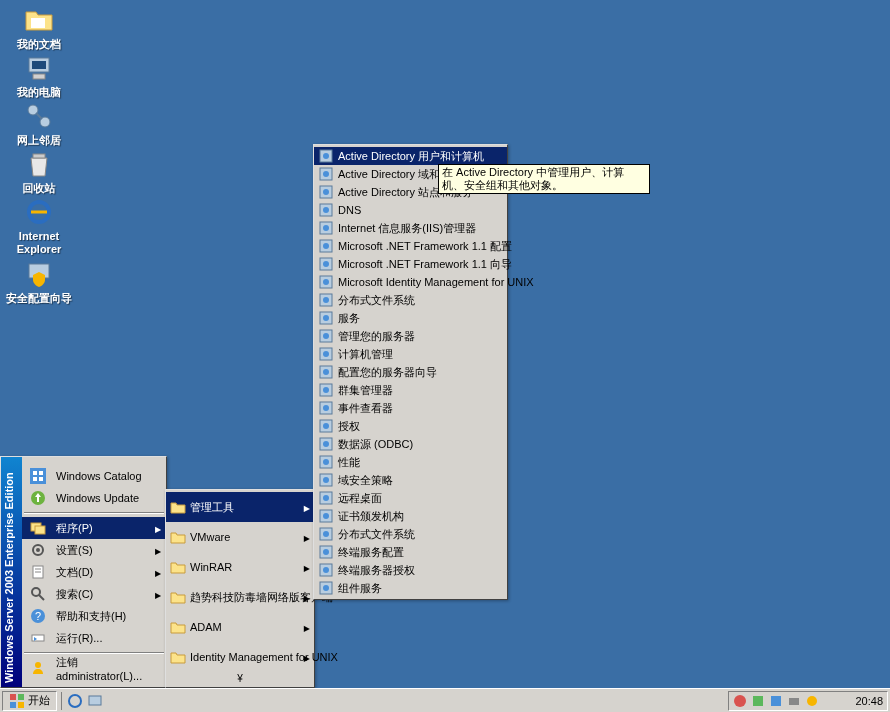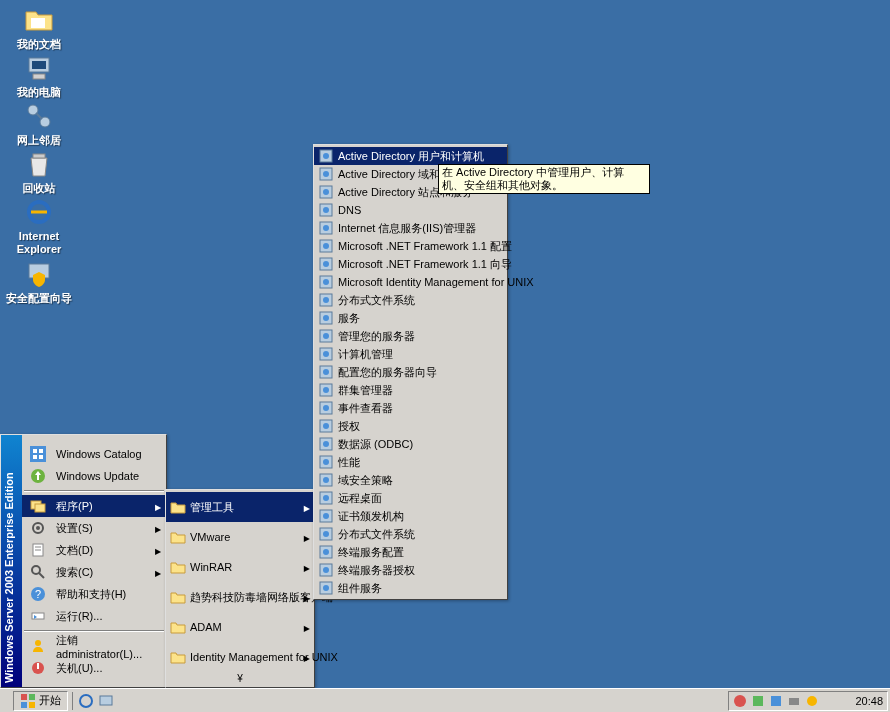--- a/index.html
+++ b/index.html
@@ -8,21 +8,21 @@
     
     .desktop { position: absolute; left: 0; top: 0; width: 100%; height: 688px; }
     .desktop-icon { position: absolute; width: 70px; text-align: center; cursor: pointer; font-weight: bold; }
     .desktop-icon .ico { width: 32px; height: 32px; margin: 0 auto 2px; display: flex; align-items: center; justify-content: center; }
     .desktop-icon .lbl { color: #fff; font-size: 11px; line-height: 13px; text-shadow: 1px 1px 1px rgba(0,0,0,.5); }
     
     .ico-folder svg, .ico-comp svg, .ico-net svg, .ico-bin svg, .ico-ie svg, .ico-sec svg { width: 32px; height: 32px; }
     
     
     .taskbar { position: absolute; left: 0; bottom: 0; width: 100%; height: 24px; background: linear-gradient(#d6d3ce 0%, #d6d3ce 100%); border-top: 1px solid #fff; display: flex; align-items: center; }
-    .start-btn { height: 20px; margin-left: 13px; padding: 1px 6px; display: inline-flex; align-items: center; gap: 3px; border: 1px solid; border-color: #fff #808080 #808080 #fff; background: #d6d3ce; font-size: 11px; cursor: pointer; }
+    .start-btn { height: 20px; margin-left: 2px; padding: 1px 6px; display: inline-flex; align-items: center; gap: 3px; border: 1px solid; border-color: #fff #808080 #808080 #fff; background: #d6d3ce; font-size: 11px; cursor: pointer; }
     .start-btn.active { border-color: #808080 #fff #fff #808080; }
     .start-btn .flag { width: 16px; height: 16px; }
     .quick-launch { display: flex; gap: 2px; margin-left: 4px; padding-left: 4px; border-left: 1px solid #808080; height: 18px; }
     .quick-launch .qi { width: 18px; height: 18px; display: flex; align-items: center; justify-content: center; cursor: pointer; }
     .tray { margin-left: auto; display: flex; align-items: center; gap: 4px; padding: 0 4px; border: 1px solid; border-color: #808080 #fff #fff #808080; height: 20px; margin-right: 2px; }
     .tray .ti { width: 14px; height: 14px; }
     .tray .clock { font-size: 11px; margin-left: 32px; }
     
     
     .start-menu { position: absolute; left: 0; bottom: 24px; width: 167px; background: #d6d3ce; border: 1px solid; border-color: #dfdfdf #404040 #404040 #dfdfdf; box-shadow: 1px 1px 3px rgba(0,0,0,.3); display: flex; }
@@ -200,29 +200,20 @@
     </div>
     <div class="sm-sep"></div>
     <div class="sm-item">
       <span class="mi-ico">
           <svg class="mini-svg" viewBox="0 0 16 16">
             <circle cx="8" cy="5" r="3" fill="#f7b500"></circle>
             <path d="M3 14c0-3 2-5 5-5s5 2 5 5z" fill="#f7b500"></path>
           </svg>
         </span>
       <span class="mi-lbl">注销 administrator(L)...</span>
-    </div>
-    <div class="sm-item">
-      <span class="mi-ico">
-          <svg class="mini-svg" viewBox="0 0 16 16">
-            <circle cx="8" cy="8" r="6" fill="#d9534f"></circle>
-            <rect x="7" y="3" width="2" height="6" fill="#fff"></rect>
-          </svg>
-        </span>
-      <span class="mi-lbl">关机(U)...</span>
     </div>
   </div>
 </div>
 
 <div class="submenu" id="submenu-programs" style="bottom: 24px;">
     <div class="sub-item hl">
       <span class="si-ico">
         <svg class="mini-svg" viewBox="0 0 16 16">
           <path fill="#fce38a" stroke="#c89b3c" d="M1 4h5l1 2h8v8H1z"></path>
         </svg>

